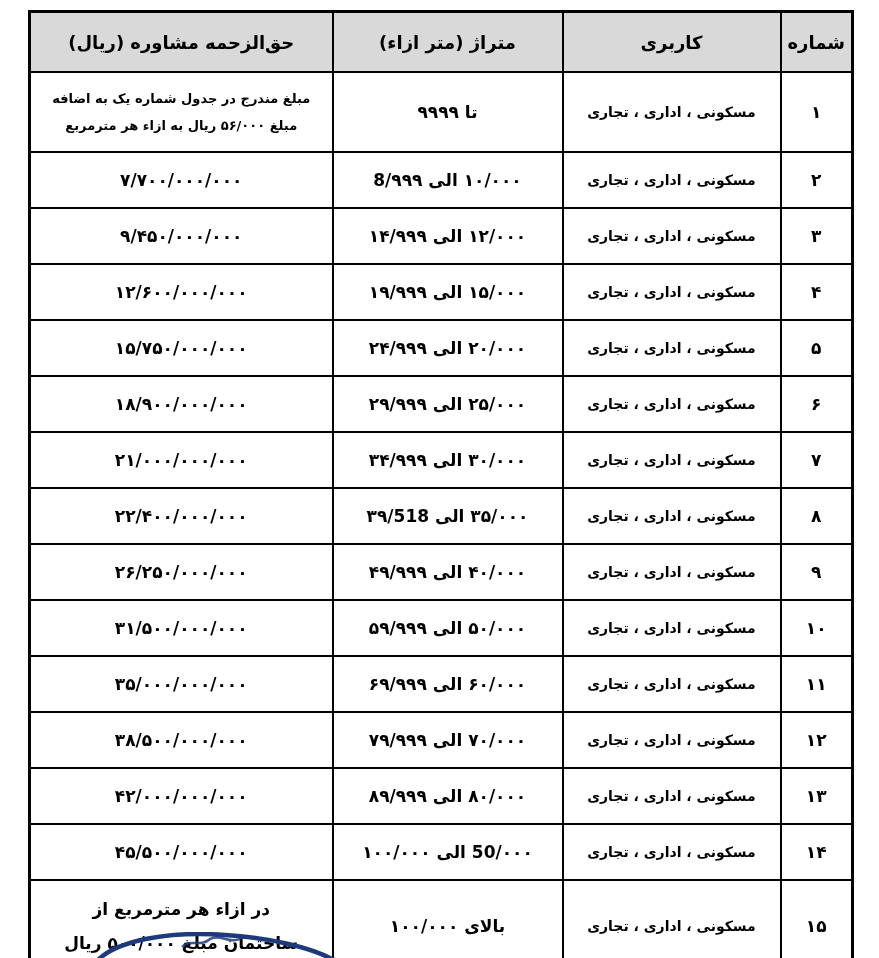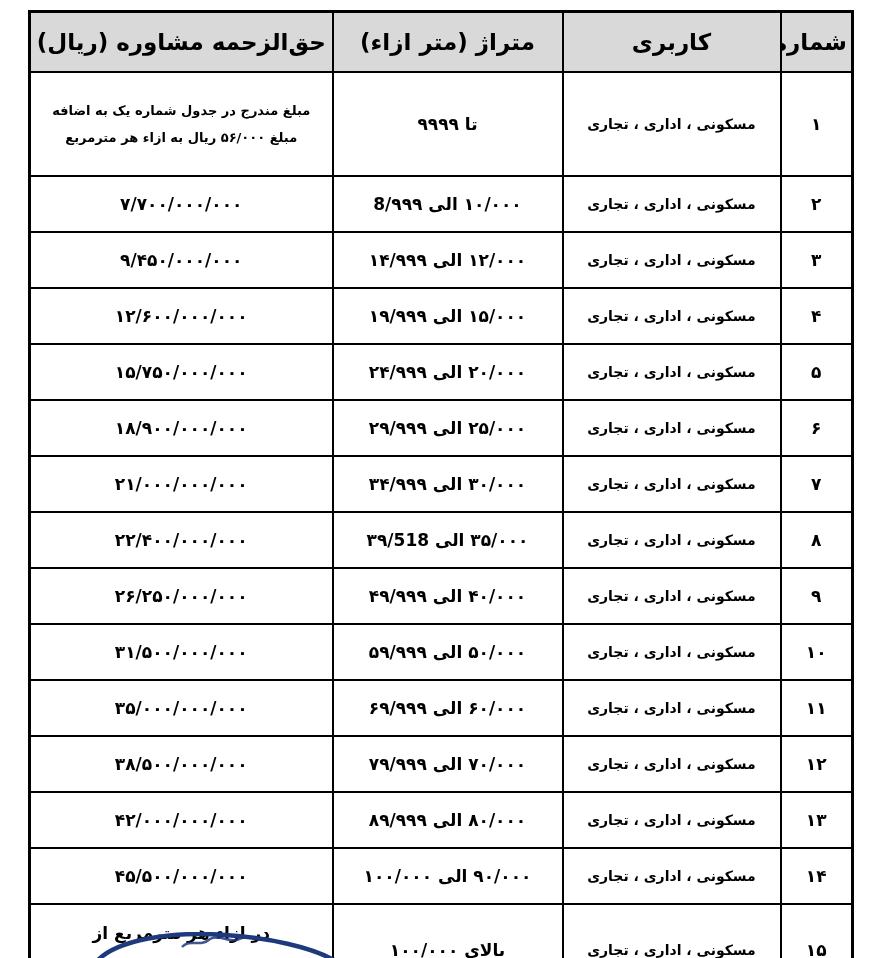--- a/index.html
+++ b/index.html
@@ -47,36 +47,36 @@
     height: 52px;
     font-size: 20px;
     letter-spacing: 0;
   }
   tr.title-row sup {
     font-size: 14px;
   }
   tr.header-row th {
     background: #d9d9d9;
     height: 54px;
-    font-size: 23px;
+    font-size: 18px;
   }
   tbody td {
     height: 50px;
     font-size: 17px;
     background: #ffffff;
   }
   tr.row-tall-top { height: 74px; }
   tr.row-tall-top td { height: 74px; }
   tr.row-tall-bottom { height: 86px; }
   tr.row-tall-bottom td { height: 86px; }
 
   td.fee-note {
     font-size: 13px;
     line-height: 2.1;
-    padding: 14px 12px;
+    padding: 2px 12px;
   }
   td.fee-wrap {
     font-size: 17px;
     line-height: 2.0;
     padding: 2px 30px;
   }
   td.usage-cell {
     font-size: 14px;
   }
 
@@ -184,21 +184,21 @@
       </tr>
       <tr>
         <td>۱۳</td>
         <td class="usage-cell">مسکونی ، اداری ، تجاری</td>
         <td>۸۰/۰۰۰ الی ۸۹/۹۹۹</td>
         <td>۴۲/۰۰۰/۰۰۰/۰۰۰</td>
       </tr>
       <tr>
         <td>۱۴</td>
         <td class="usage-cell">مسکونی ، اداری ، تجاری</td>
-        <td>۹۰/۰۰۰ الی ۱۰۰/۰۰۰</td>
+        <td>50/۰۰۰ الی ۱۰۰/۰۰۰</td>
         <td>۴۵/۵۰۰/۰۰۰/۰۰۰</td>
       </tr>
       <tr class="row-tall-bottom">
         <td>۱۵</td>
         <td class="usage-cell">مسکونی ، اداری ، تجاری</td>
         <td>بالای ۱۰۰/۰۰۰</td>
         <td class="fee-wrap">در ازاء هر مترمربع از ساختمان مبلغ ۵۰۰/۰۰۰ ریال</td>
       </tr>
     </tbody>
   </table>

